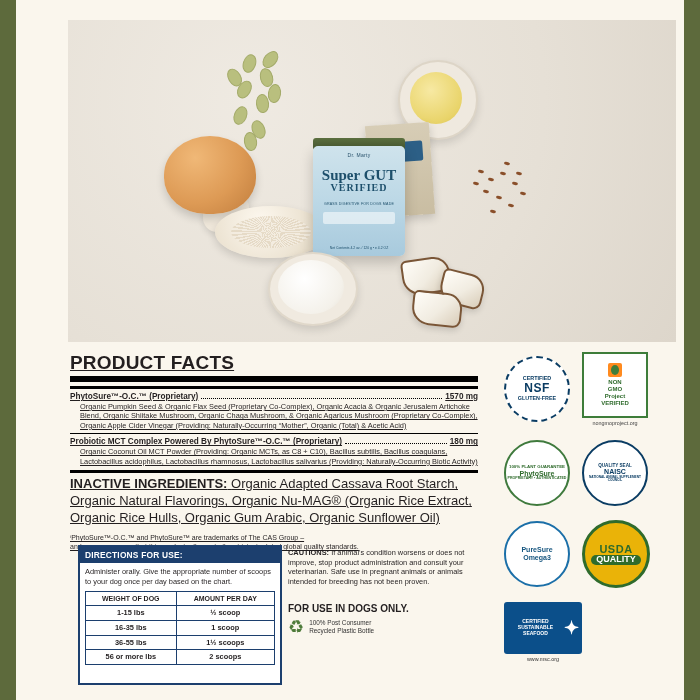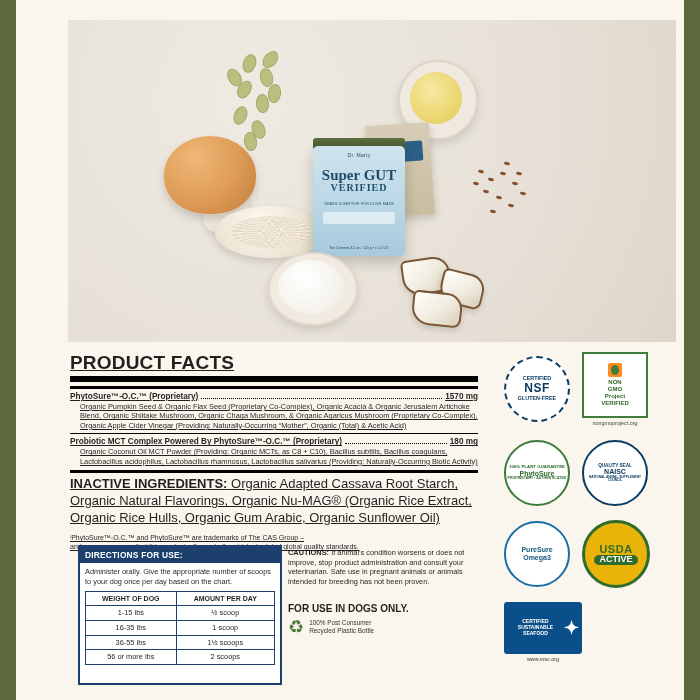--- a/index.html
+++ b/index.html
@@ -157,21 +157,21 @@
     padding:3px 5px;letter-spacing:.2px;
   }
   .dir-body{padding:4px 5px 18px;font-size:7.4px;line-height:1.3;}
   table.dose{
     width:100%;border-collapse:collapse;margin-top:5px;font-size:7.4px;
   }
   table.dose th{
     border:1px solid #1c3f6e;padding:2px 3px;font-size:7px;font-weight:bold;text-align:center;
   }
   table.dose td{
-    border:1px solid #1c3f6e;padding:2px 3px;text-align:center;
+    border:1px solid #1c3f6e;padding:2px 3px;text-align:center;font-weight:bold;
   }
 
   
   .cautions{
     position:absolute;left:272px;top:548px;width:200px;font-size:7.4px;line-height:1.3;
   }
   .cautions b{font-weight:bold;}
   .fordogs{font-size:10px;font-weight:bold;margin-top:15px;}
   .recycle{position:absolute;left:272px;top:618px;display:flex;align-items:center;gap:5px;}
   .recycle .glyph{font-size:18px;color:#4e7b3a;line-height:1;}
@@ -406,21 +406,21 @@
       </div>
     </div>
 
     <div class="seal-row">
       <div class="seal seal-blue">
         <span class="mid">PureSure</span>
         <span style="font-size:7px">Omega3</span>
       </div>
       <div class="seal seal-usda">
         <span class="big">USDA</span>
-        <span class="mid">ACTIVE</span>
+        <span class="mid">QUALITY</span>
       </div>
     </div>
 
     <div class="seal-row">
       <div>
         <div class="msc">
           <span>CERTIFIED SUSTAINABLE SEAFOOD</span>
           <span class="msc-fish">✦</span>
         </div>
         <div class="msc-url">www.msc.org</div>

